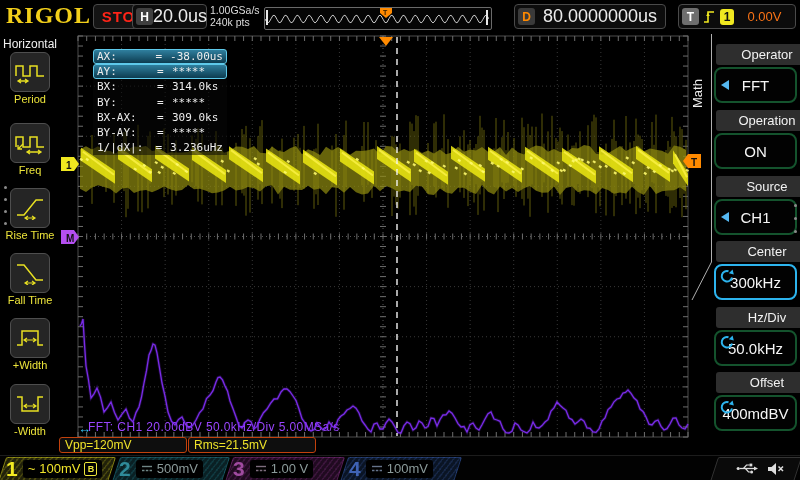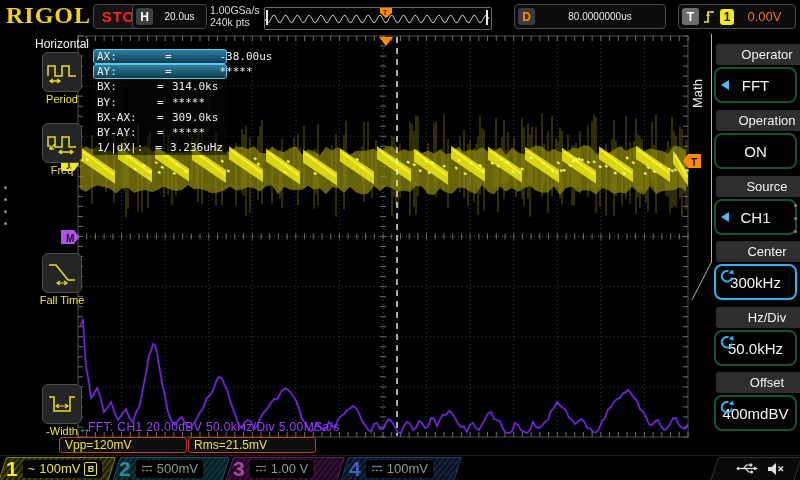--- a/index.html
+++ b/index.html
@@ -9,33 +9,33 @@
   #logo{position:absolute;left:6px;top:2px;z-index:3;font-family:"Liberation Serif",serif;
         font-weight:bold;font-size:24px;color:#f2cf1a;letter-spacing:1px;}
   .blk{position:absolute;top:4px;height:25px;border:1px solid #4a4a4a;border-radius:4px;
        background:#0c0c0c;display:flex;align-items:center;box-sizing:border-box;z-index:3;}
   #stop{left:93px;width:62px;justify-content:center;font-weight:bold;font-size:15px;
         color:#ff2418;letter-spacing:1px;background:#141414;}
   #hblk{left:132px;width:75px;}
   .chip{display:inline-flex;align-items:center;justify-content:center;width:17px;height:17px;
         border-radius:3px;margin-left:3px;font-weight:bold;font-size:12px;flex:none;}
   #hblk .chip{background:#3f3f3f;color:#fff;}
-  .bval{flex:1;text-align:center;color:#ececec;font-size:10px;}
+  .bval{flex:1;text-align:center;color:#ececec;font-size:18px;}
   #acq{position:absolute;left:210px;top:4px;z-index:3;color:#dcdcdc;font-size:10.5px;line-height:12px;}
   #preview{position:absolute;left:264px;top:7px;width:226px;height:21px;border:1px solid #6a6a6a;
            background:#050505;border-radius:2px;z-index:3;}
   #dblk{left:514px;width:152px;}
   #dblk .chip{background:#3a3a3a;color:#ff8a00;}
   #tblk{left:678px;width:118px;}
   #tblk .chip{background:#6e6e6e;color:#fff;}
   .tsrc{background:#f0e820;color:#111;border-radius:3px;width:14px;height:16px;display:flex;
         align-items:center;justify-content:center;font-weight:bold;font-size:12px;margin-left:4px;flex:none;}
   .tlev{flex:1;text-align:center;color:#f97316;font-size:13px;}
   
-  #lmenu{position:absolute;left:0;top:33px;width:60px;height:422px;z-index:3;margin-left:32px;}
+  #lmenu{position:absolute;left:0;top:33px;width:60px;height:422px;z-index:3;}
   #lmenu .ltitle{color:#f0f0f0;font-size:12px;text-align:center;padding-top:4px;}
   .lm-item{position:absolute;left:0;width:60px;text-align:center;}
   .lm-ico{width:38px;height:38px;margin:0 auto;background:#252525;border:1px solid #4e4e4e;
           border-radius:6px;display:flex;align-items:center;justify-content:center;}
   .lm-lab{color:#ece43a;font-size:11px;margin-top:1px;white-space:nowrap;}
   .pagedots{position:absolute;left:4px;top:186px;display:flex;flex-direction:column;gap:9px;z-index:3;}
   .pagedots i{width:3px;height:3px;border-radius:50%;background:#8a8a8a;}
   
   #rmenu{position:absolute;left:712px;top:33px;width:88px;height:422px;z-index:3;}
   #math-tab{position:absolute;left:690px;top:66px;width:17px;height:56px;writing-mode:vertical-rl;
@@ -47,21 +47,21 @@
             justify-content:center;box-sizing:border-box;}
   .rm-value.sel{border-color:#2db4ee;}
   .tri{position:absolute;left:5px;top:50%;margin-top:-5px;width:0;height:0;border-top:5px solid transparent;
        border-bottom:5px solid transparent;border-right:8px solid #55b8f2;}
   .knob{position:absolute;left:4px;top:3px;}
   
   #creadout{position:absolute;left:93px;top:49px;width:134px;background:rgba(8,8,8,.55);z-index:2;
             font-family:"DejaVu Sans Mono",monospace;font-size:11px;}
   .cr-row{display:flex;height:15.2px;align-items:center;padding:0 3px;border:1px solid transparent;
           border-radius:3px;box-sizing:border-box;color:#ededed;}
-  .cr-row.hl{background:linear-gradient(#2f7f9e,#0d3c50);border-color:#5ec9ea;gap:48px;}
+  .cr-row.hl{background:linear-gradient(#2f7f9e,#0d3c50);border-color:#5ec9ea;}
   .cr-l{width:60px;}.cr-eq{width:15px;}.cr-v{flex:1;}
   #fftstatus{position:absolute;left:88px;top:420px;color:#9a45ff;font-size:12px;letter-spacing:.4px;z-index:0;}
   #expand{position:absolute;left:78px;top:421px;color:#35c2f2;font-size:13px;font-weight:bold;z-index:2;}
   #vpp,#rms{position:absolute;top:437px;width:128px;height:16px;border:1px solid #c2410c;border-radius:3px;
             background:rgba(16,16,16,.85);color:#efe32a;font-size:12px;line-height:14px;
             padding-left:5px;box-sizing:border-box;z-index:2;}
   #vpp{left:59px;} #rms{left:188px;}
   
   #chbar{position:absolute;left:0;top:455px;width:800px;height:25px;background:#020202;z-index:3;
          border-top:1px solid #1c1c1c;box-sizing:border-box;}
@@ -283,28 +283,46 @@
     <div class="lm-item" style="top:90px">
       <div class="lm-ico">
           <svg width="30" height="24" viewBox="0 0 30 24">
         <path d="M1,16 L1,6 L8,6 L8,16 L15,16 L15,6 L22,6 L22,16 L29,16" stroke="#e8e022" stroke-width="1.5" fill="none"></path>
         <path d="M8,13 L3,18 M3,14 L3,18 L7,18" stroke="#e8e022" stroke-width="1.3" fill="none"></path>
         <path d="M12,21 H26 M15,19 L12,21 L15,23 M23,19 L26,21 L23,23" stroke="#e8e022" stroke-width="1.3" fill="none"></path>
       </svg>
         </div>
       <div class="lm-lab">Freq</div>
     </div>
+    <div class="lm-item" style="top:155px">
+      <div class="lm-ico">
+          <svg width="30" height="24" viewBox="0 0 30 24">
+        <path d="M2,19 H9 L21,4 H28" stroke="#e8e022" stroke-width="1.5" fill="none"></path>
+        <path d="M10,22 H20 M13,20 L10,22 L13,24 M17,20 L20,22 L17,24" stroke="#e8e022" stroke-width="1.2" fill="none"></path>
+      </svg>
+        </div>
+      <div class="lm-lab">Rise Time</div>
+    </div>
     <div class="lm-item" style="top:220px">
       <div class="lm-ico">
           <svg width="30" height="24" viewBox="0 0 30 24">
         <path d="M2,4 H9 L21,19 H28" stroke="#e8e022" stroke-width="1.5" fill="none"></path>
         <path d="M10,22 H20 M13,20 L10,22 L13,24 M17,20 L20,22 L17,24" stroke="#e8e022" stroke-width="1.2" fill="none"></path>
       </svg>
         </div>
       <div class="lm-lab">Fall Time</div>
+    </div>
+    <div class="lm-item" style="top:285px">
+      <div class="lm-ico">
+          <svg width="30" height="24" viewBox="0 0 30 24">
+        <path d="M2,19 L7,19 L7,5 L23,5 L23,19 L28,19" stroke="#e8e022" stroke-width="1.5" fill="none"></path>
+        <path d="M9,14 H21 M12,12 L9,14 L12,16 M18,12 L21,14 L18,16" stroke="#e8e022" stroke-width="1.2" fill="none"></path>
+      </svg>
+        </div>
+      <div class="lm-lab">+Width</div>
     </div>
     <div class="lm-item" style="top:351px">
       <div class="lm-ico">
           <svg width="30" height="24" viewBox="0 0 30 24">
         <path d="M2,5 L7,5 L7,19 L23,19 L23,5 L28,5" stroke="#e8e022" stroke-width="1.5" fill="none"></path>
         <path d="M9,14 H21 M12,12 L9,14 L12,16 M18,12 L21,14 L18,16" stroke="#e8e022" stroke-width="1.2" fill="none"></path>
       </svg>
         </div>
       <div class="lm-lab">-Width</div>
     </div>

